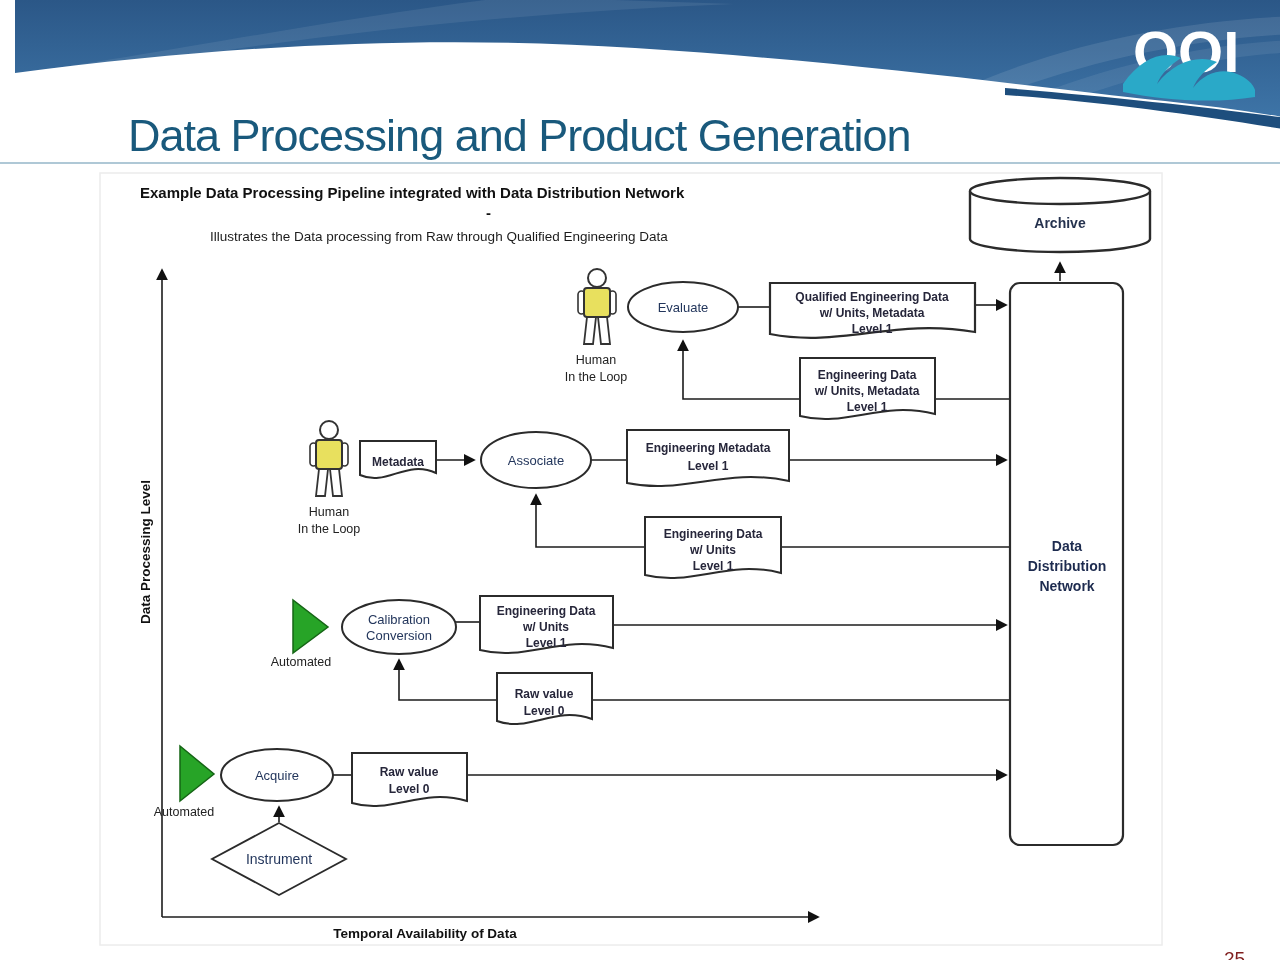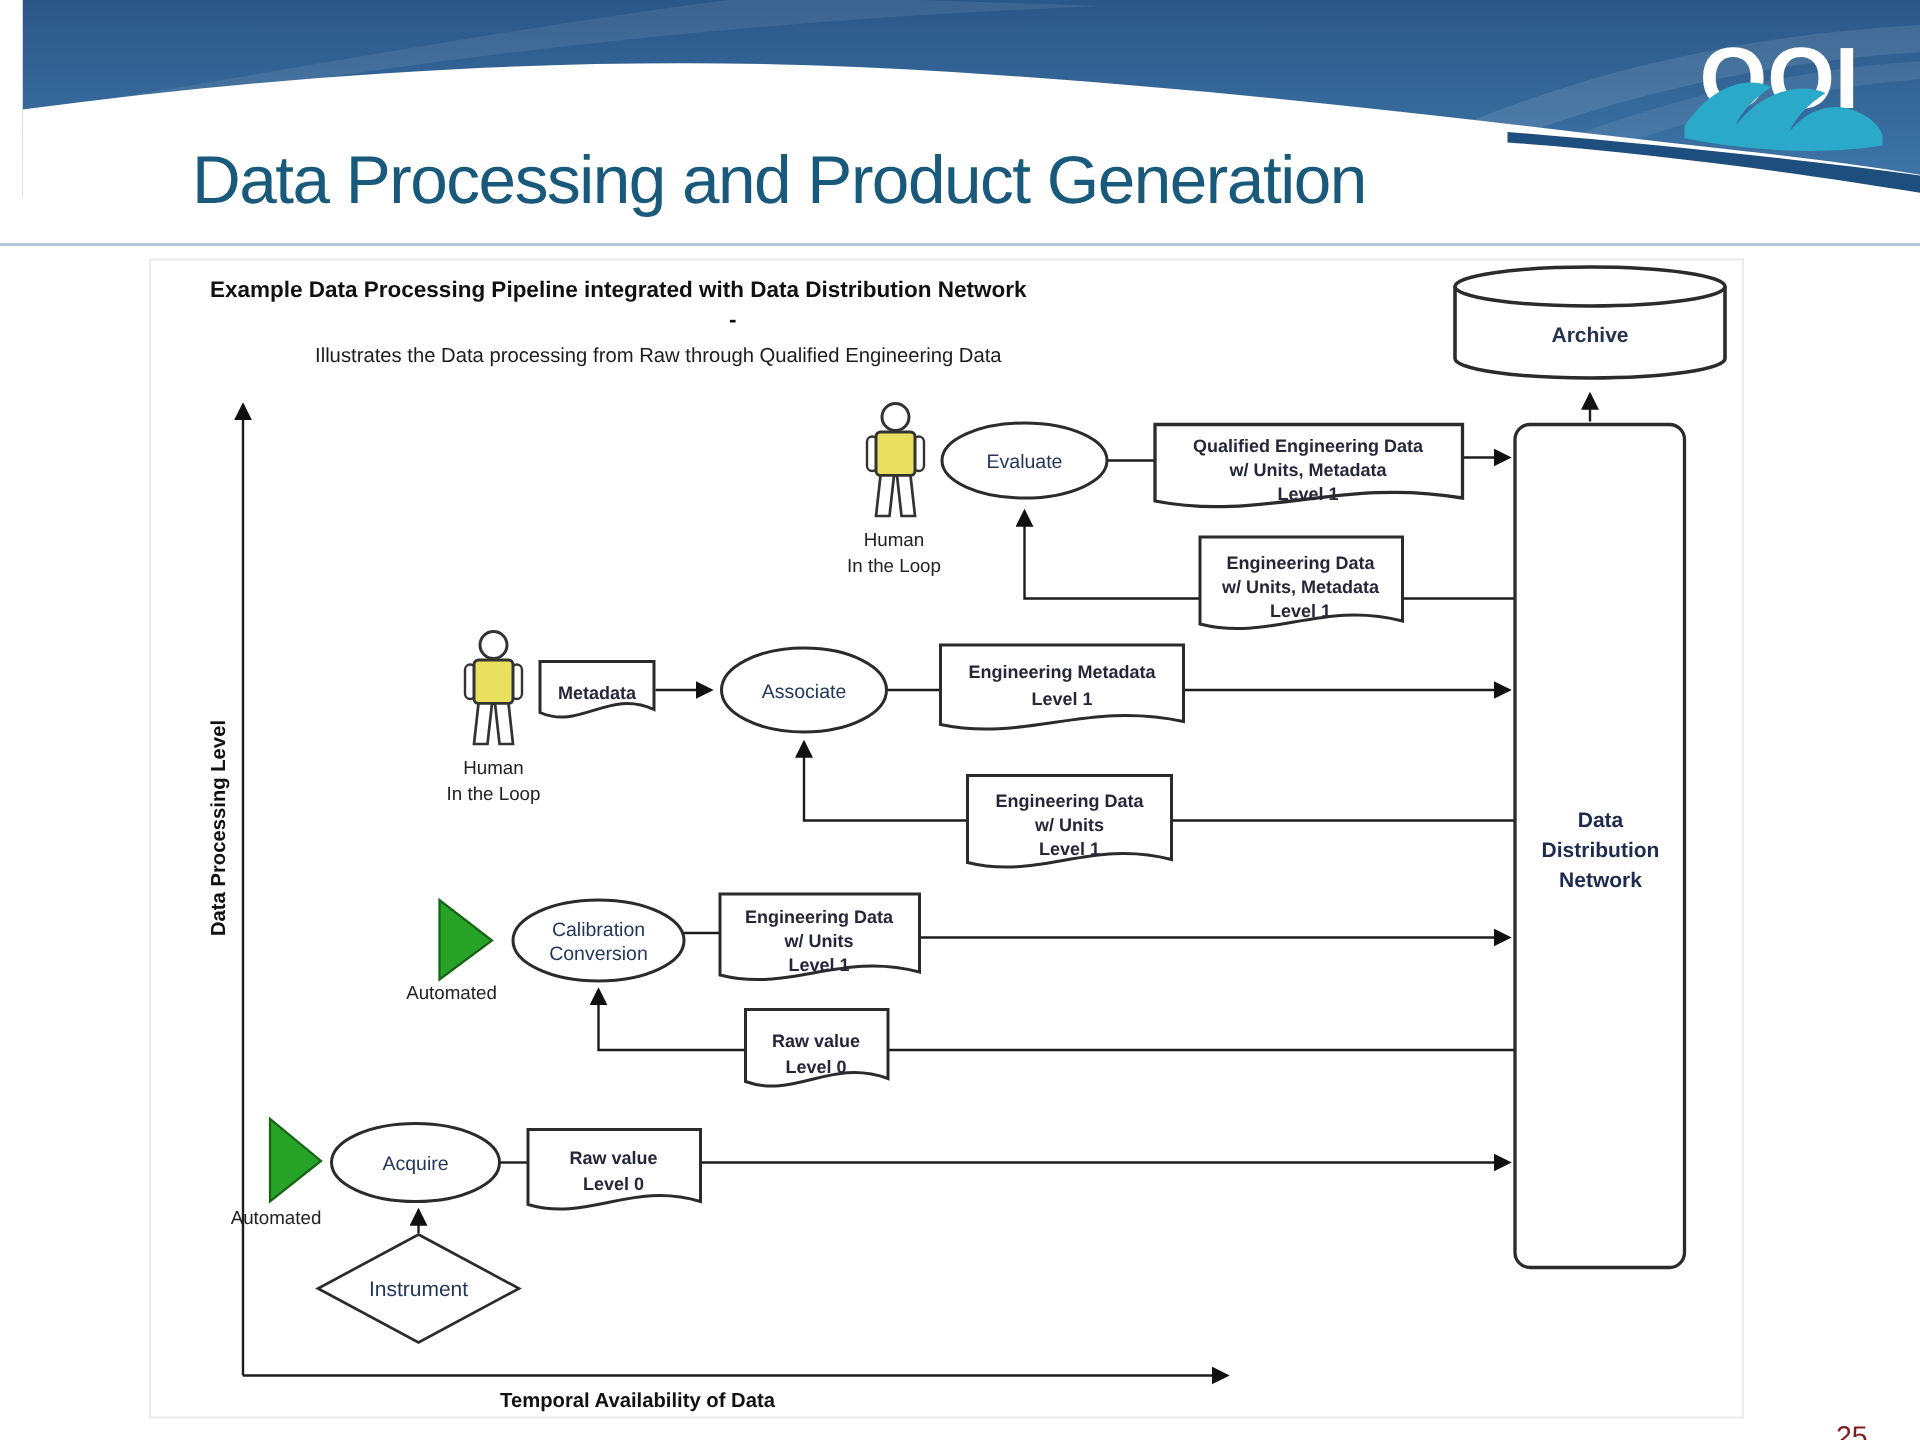--- a/index.html
+++ b/index.html
@@ -2,21 +2,21 @@
 <html><head>
 <meta charset="utf-8">
 <style>
   html,body{margin:0;padding:0;}
   body{
     width:1280px;height:960px;background:#ffffff;overflow:hidden;position:relative;
     font-family:"Liberation Sans",sans-serif;
   }
   .header{position:absolute;top:0;left:0;width:1280px;height:132px;z-index:1;padding-left:15px;}
   .slide-title{
-    position:absolute;top:94px;left:128px;z-index:2;
+    position:absolute;top:110px;left:128px;z-index:2;
     font-size:45px;font-weight:400;letter-spacing:-1px;color:#19597C;
     font-family:"Liberation Sans",sans-serif;white-space:nowrap;
   }
   .title-rule{position:absolute;top:162px;left:0;width:1280px;height:2px;background:#AFC8D6;z-index:0;}
   .diagram-wrap{position:absolute;top:0;left:0;width:1280px;height:960px;z-index:0;}
   .page-number{
     position:absolute;top:948px;left:1224px;width:40px;text-align:left;
     font-size:19px;color:#7f1d1d;z-index:2;
   }
   svg text{font-family:"Liberation Sans",sans-serif;}

